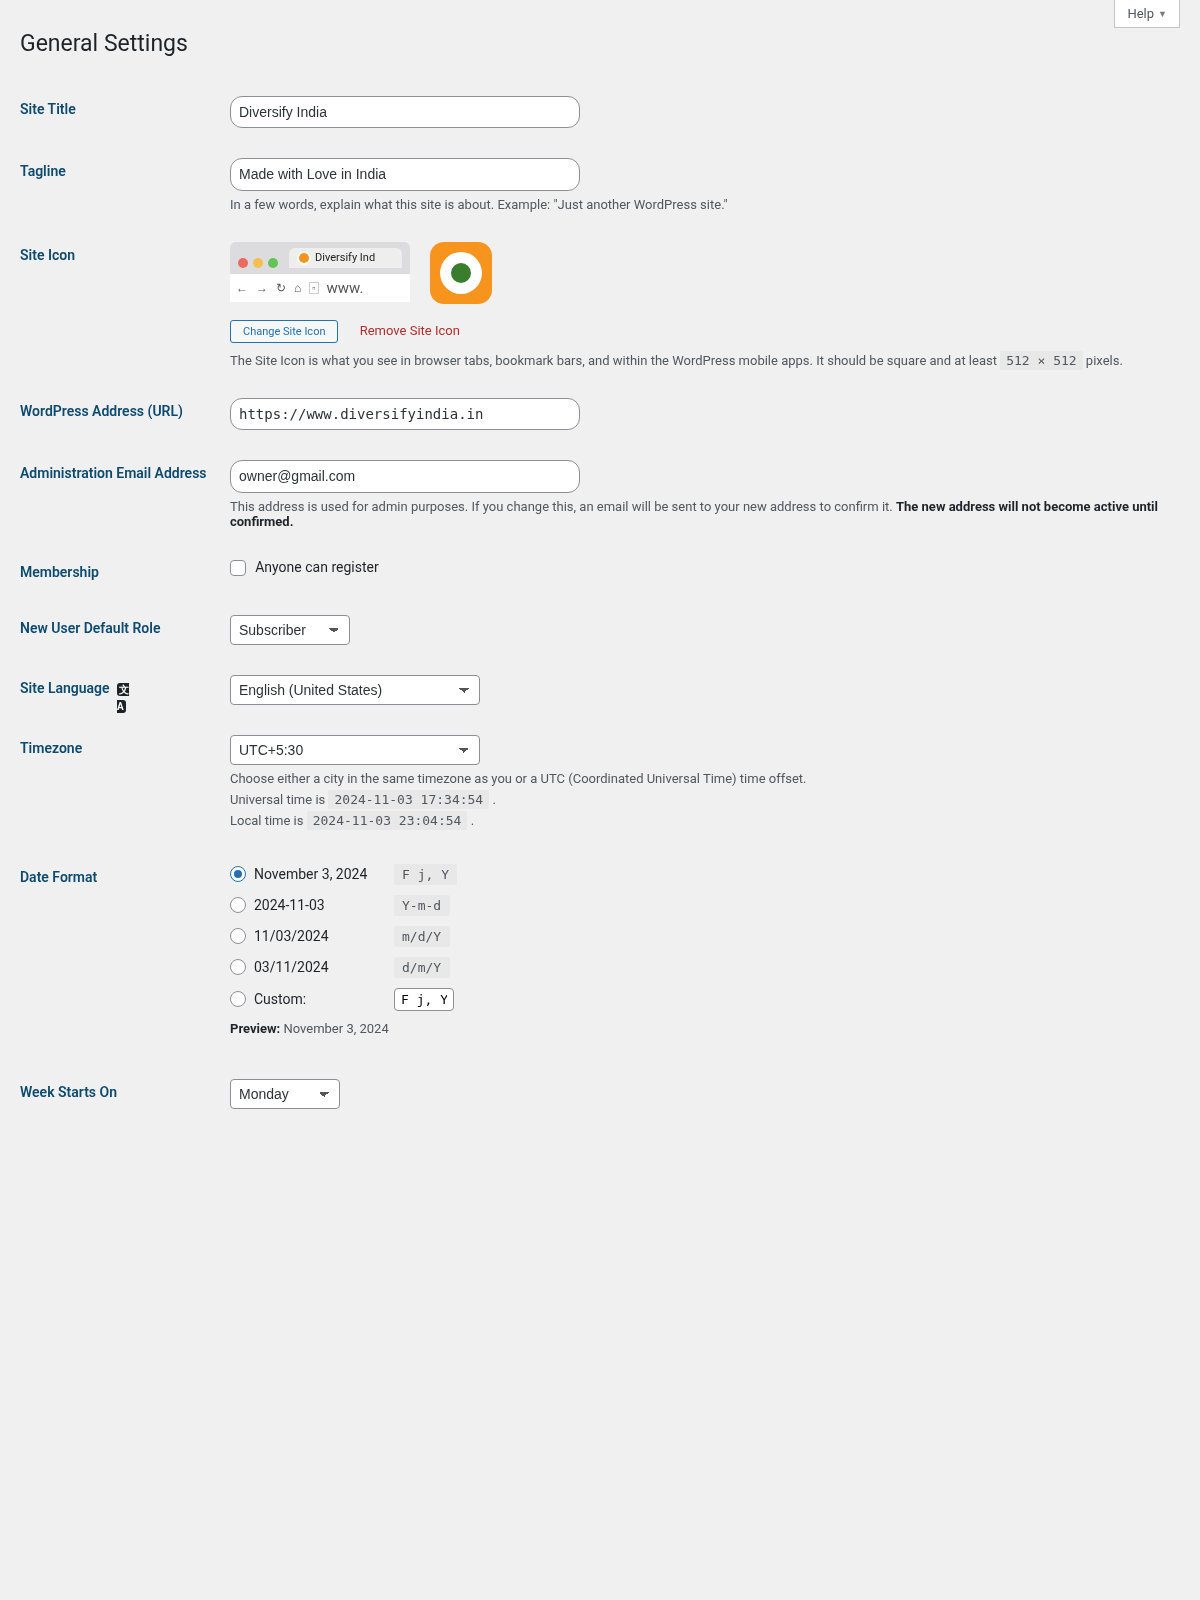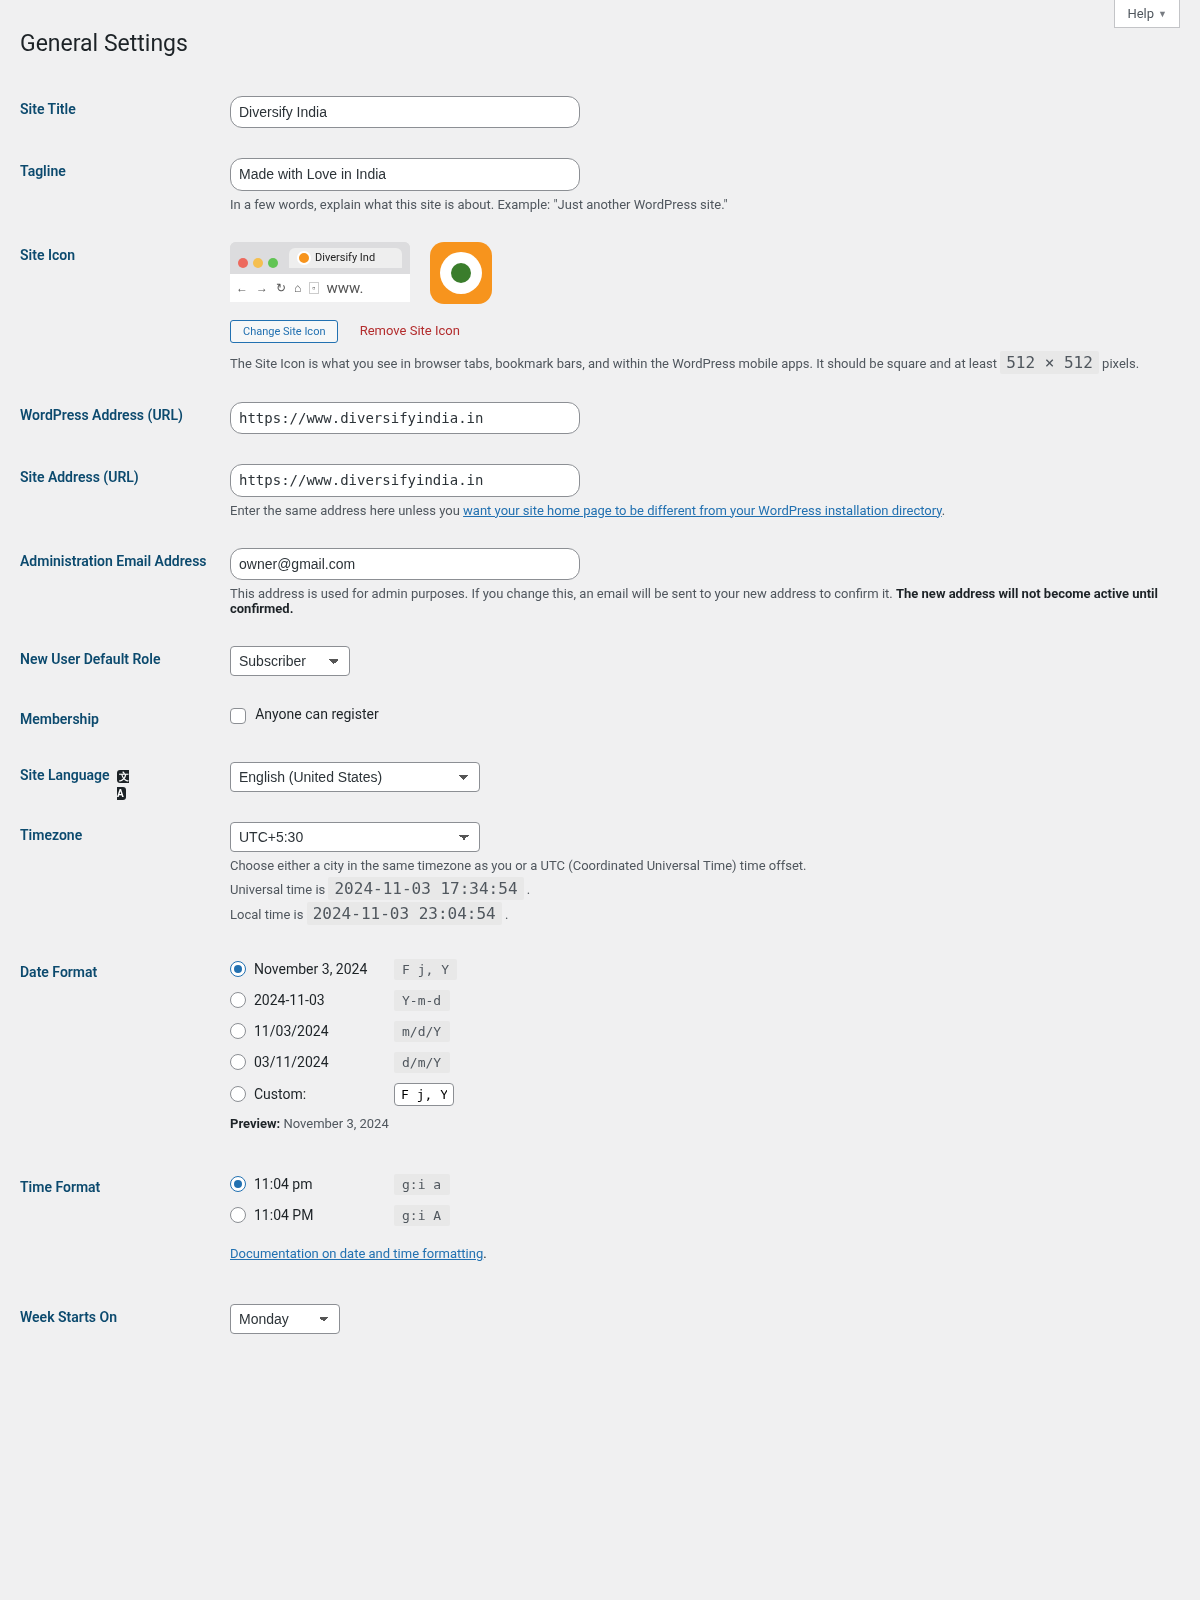--- a/index.html
+++ b/index.html
@@ -54,21 +54,21 @@
   .description {
     margin: 6px 0 0 0;
     font-size: 13px;
     color: #50575e;
   }
   .description strong { color: #1d2327; }
   code, .code-box {
     background: #e8e8e8;
     padding: 2px 6px;
     font-family: Consolas, Monaco, monospace;
-    font-size: 16px;
+    font-size: 13px;
     border-radius: 2px;
   }
   .icon-preview-row { display: flex; gap: 20px; align-items: flex-start; margin-bottom: 16px; }
   .browser-preview {
     width: 180px;
     background: #dcdcde;
     border-radius: 6px 6px 0 0;
     overflow: hidden;
   }
   .browser-titlebar {
@@ -278,56 +278,47 @@
       </td>
     </tr>
 
     <tr>
       <th>WordPress Address (URL)</th>
       <td>
         <input type="text" class="regular-text" style="font-family: Consolas, Monaco, monospace;" value="https://www.diversifyindia.in">
       </td>
     </tr>
 
-    <tr>
-      <th>Site Address (URL)</th>
-      <td>
-        <input type="text" class="regular-text" style="font-family: Consolas, Monaco, monospace;" value="https://www.diversifyindia.in">
-        <p class="description">
-          <span>Enter the same address here unless you </span><a href="#" class="link">want your site home page to be different from your WordPress installation directory</a><span>.</span>
-        </p>
-      </td>
-    </tr>
 
     <tr>
       <th>Administration Email Address</th>
       <td>
         <input type="text" class="regular-text" value="owner@gmail.com" style="">
         <p class="description">
           <span>This address is used for admin purposes. If you change this, an email will be sent to your new address to confirm it. </span><strong>The new address will not become active until confirmed.</strong>
         </p>
-      </td>
-    </tr>
-
-    <tr>
-      <th>New User Default Role</th>
-      <td>
-        <select style="width:120px;">
-          <option>Subscriber</option>
-        </select>
       </td>
     </tr>
 
     <tr>
       <th>Membership</th>
       <td>
         <label>
           <input type="checkbox" style="">
           <span class="checkbox-label">Anyone can register</span>
         </label>
+      </td>
+    </tr>
+
+    <tr>
+      <th>New User Default Role</th>
+      <td>
+        <select style="width:120px;">
+          <option>Subscriber</option>
+        </select>
       </td>
     </tr>
 
     <tr>
       <th>
         <span>Site Language</span>
         <span class="lang-icon"></span>
       </th>
       <td>
         <select style="width:250px;">
@@ -382,40 +373,20 @@
                 <input type="text" class="custom-input" value="F j, Y" style="">
               </li>
             </ul>
         <p class="preview-line">
           <strong>Preview:</strong>
           <span>November 3, 2024</span>
         </p>
       </td>
     </tr>
 
-    <tr>
-      <th>Time Format</th>
-      <td>
-        <ul class="radio-list" id="time-format-list">
-              <li>
-                <input type="radio" name="tf" checked="" style="">
-                <span class="radio-label">11:04 pm</span>
-                <span class="fmt-code">g:i a</span>
-              </li>
-              <li>
-                <input type="radio" name="tf" style="">
-                <span class="radio-label">11:04 PM</span>
-                <span class="fmt-code">g:i A</span>
-              </li>
-            </ul>
-        <p style="margin-top:20px;">
-          <a href="#" class="link">Documentation on date and time formatting</a><span>.</span>
-        </p>
-      </td>
-    </tr>
 
     <tr>
       <th>Week Starts On</th>
       <td>
         <select style="width:110px;">
           <option>Monday</option>
         </select>
       </td>
     </tr>
   </tbody>

